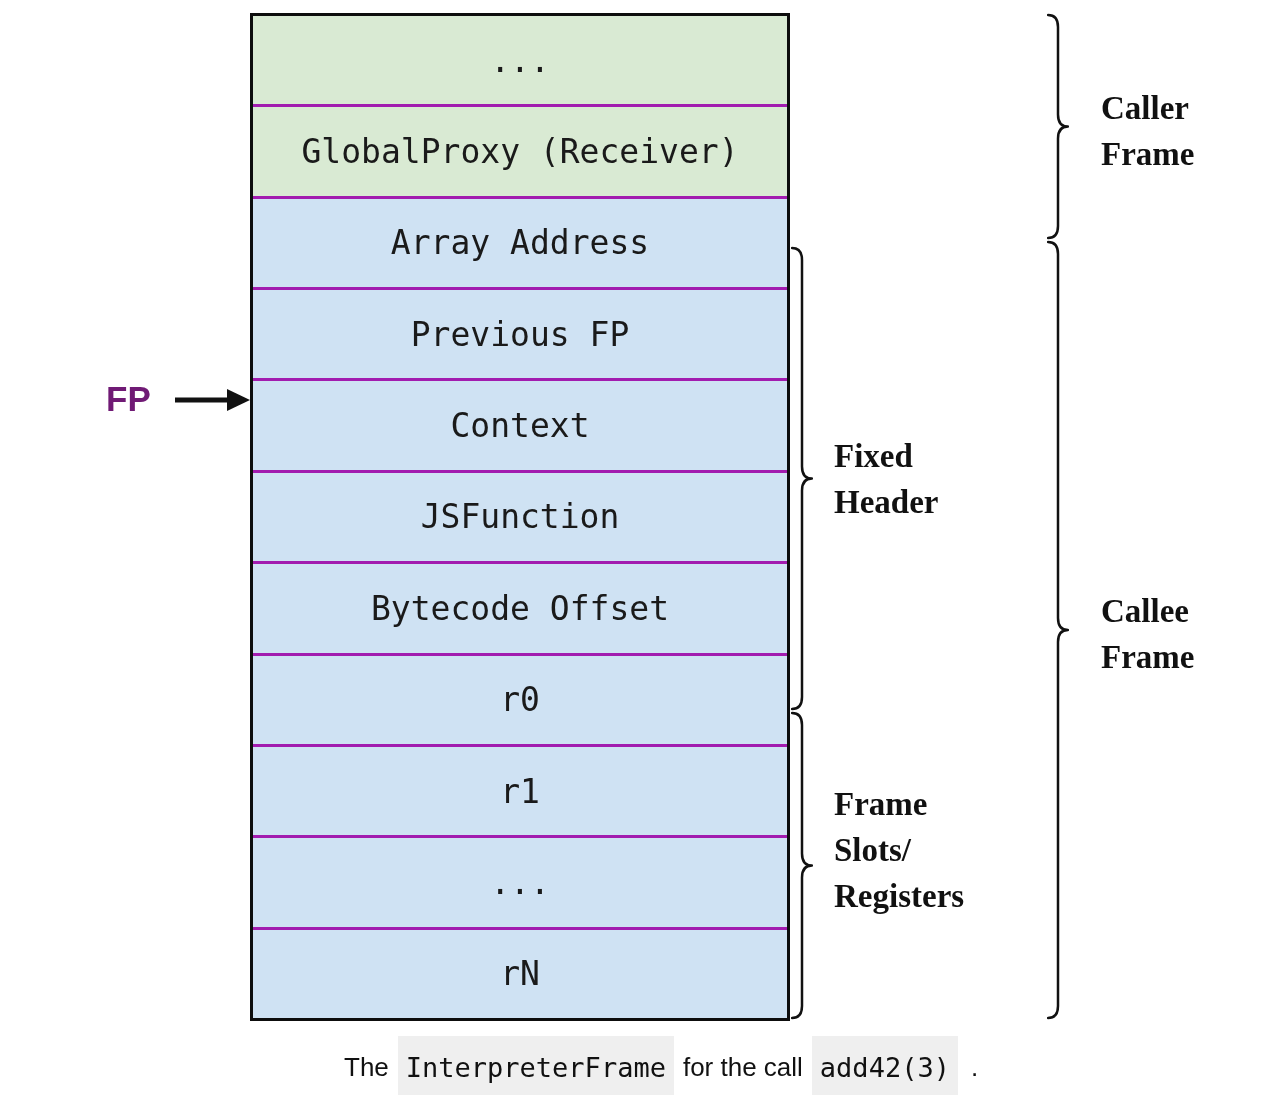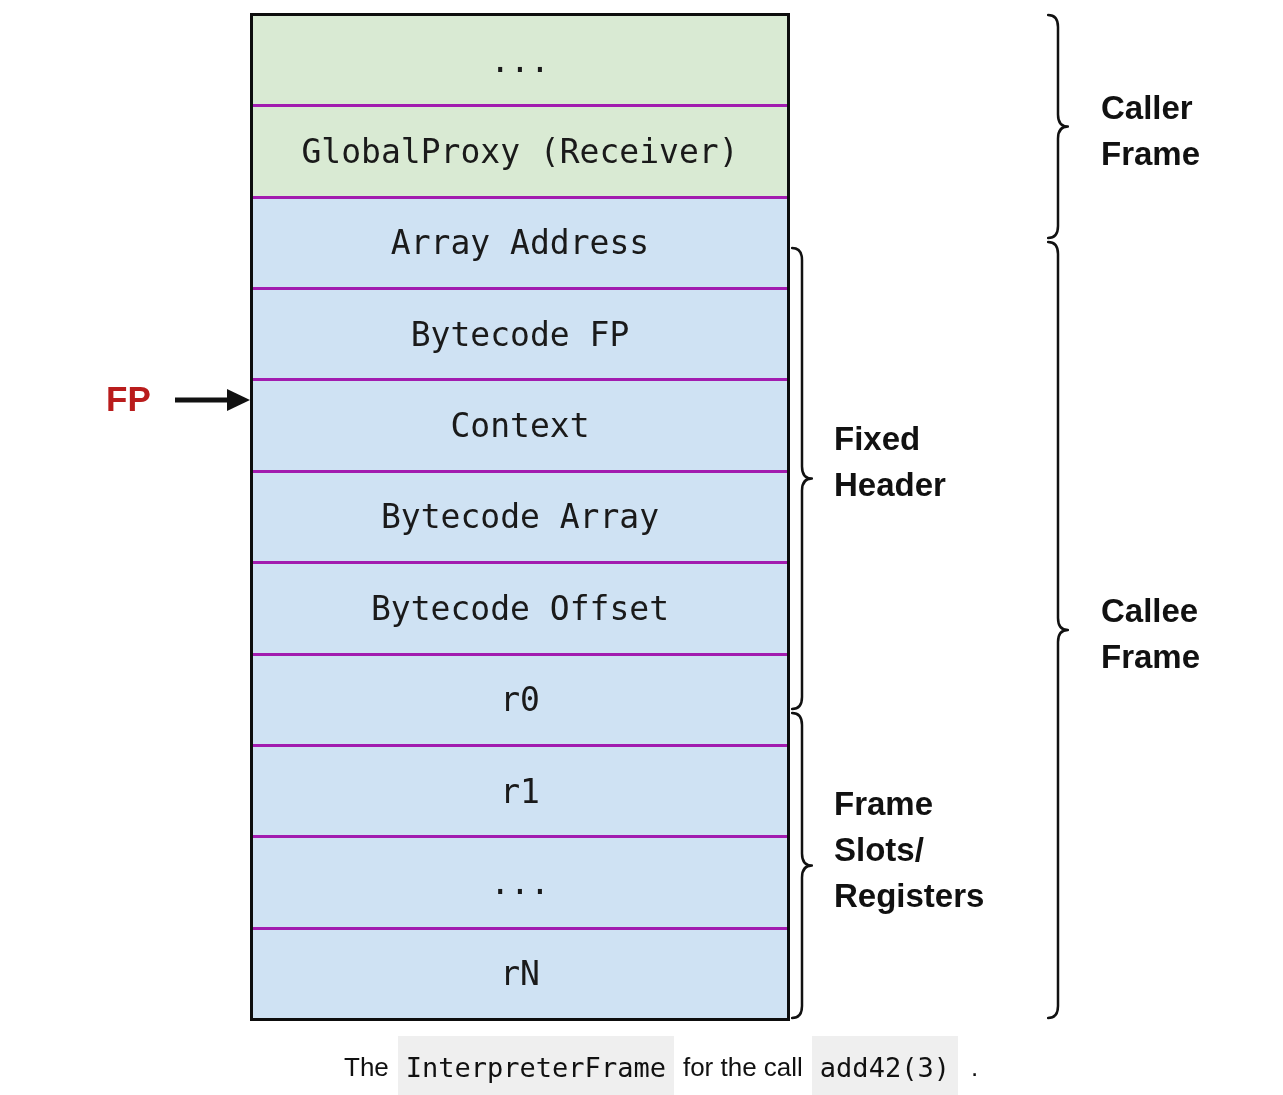--- a/index.html
+++ b/index.html
@@ -46,21 +46,21 @@
 
   
   .fp-label {
     position: absolute;
     left: 106px;
     top: 380px;
     font-family: "Liberation Sans", sans-serif;
     font-weight: bold;
     font-size: 35px;
     line-height: 1.1;
-    color: #b91c1c;
+    color: #701a75;
   }
   .fp-arrow {
     position: absolute;
     left: 172px;
     top: 386px;
   }
 
   
   .brace { position: absolute; }
   .brace path {
@@ -71,30 +71,30 @@
     stroke-linejoin: round;
   }
   .brace-caller { left: 1047px; top: 13px; }
   .brace-callee { left: 1047px; top: 240px; }
   .brace-fixed  { left: 791px;  top: 246px; }
   .brace-slots  { left: 791px;  top: 711px; }
 
   
   .anno {
     position: absolute;
-    font-family: Liberation Sans, sans-serif;
+    font-family: Liberation Serif, serif;
     font-weight: bold;
     font-size: 33px;
     line-height: 46px;
     color: #111111;
     white-space: pre-line;
   }
   .anno-caller { left: 1101px; top: 85px; }
   .anno-callee { left: 1101px; top: 588px; }
-  .anno-fixed  { left: 834px;  top: 416px; }
+  .anno-fixed  { left: 834px;  top: 433px; }
   .anno-slots  { left: 834px;  top: 781px; }
 
   
   .caption {
     position: absolute;
     left: 344px;
     top: 1036px;
     display: flex;
     align-items: center;
     white-space: nowrap;
@@ -117,23 +117,23 @@
 </style>
 </head>
 <body>
 
 <div class="canvas">
 
   <div class="stack">
     <div class="cell caller-bg">...</div>
     <div class="cell caller-bg">GlobalProxy (Receiver)</div>
     <div class="cell callee-bg">Array Address</div>
-    <div class="cell callee-bg">Bytecode FP</div>
+    <div class="cell callee-bg">Previous FP</div>
     <div class="cell callee-bg">Context</div>
-    <div class="cell callee-bg">Bytecode Array</div>
+    <div class="cell callee-bg">JSFunction</div>
     <div class="cell callee-bg">Bytecode Offset</div>
     <div class="cell callee-bg">r0</div>
     <div class="cell callee-bg">r1</div>
     <div class="cell callee-bg">...</div>
     <div class="cell callee-bg">rN</div>
   </div>
 
   <div class="fp-label">FP</div>
   <svg class="fp-arrow" width="78" height="28" viewBox="0 0 78 28">
     <line x1="3" y1="14" x2="57" y2="14" stroke="#111111" stroke-width="5"></line>

